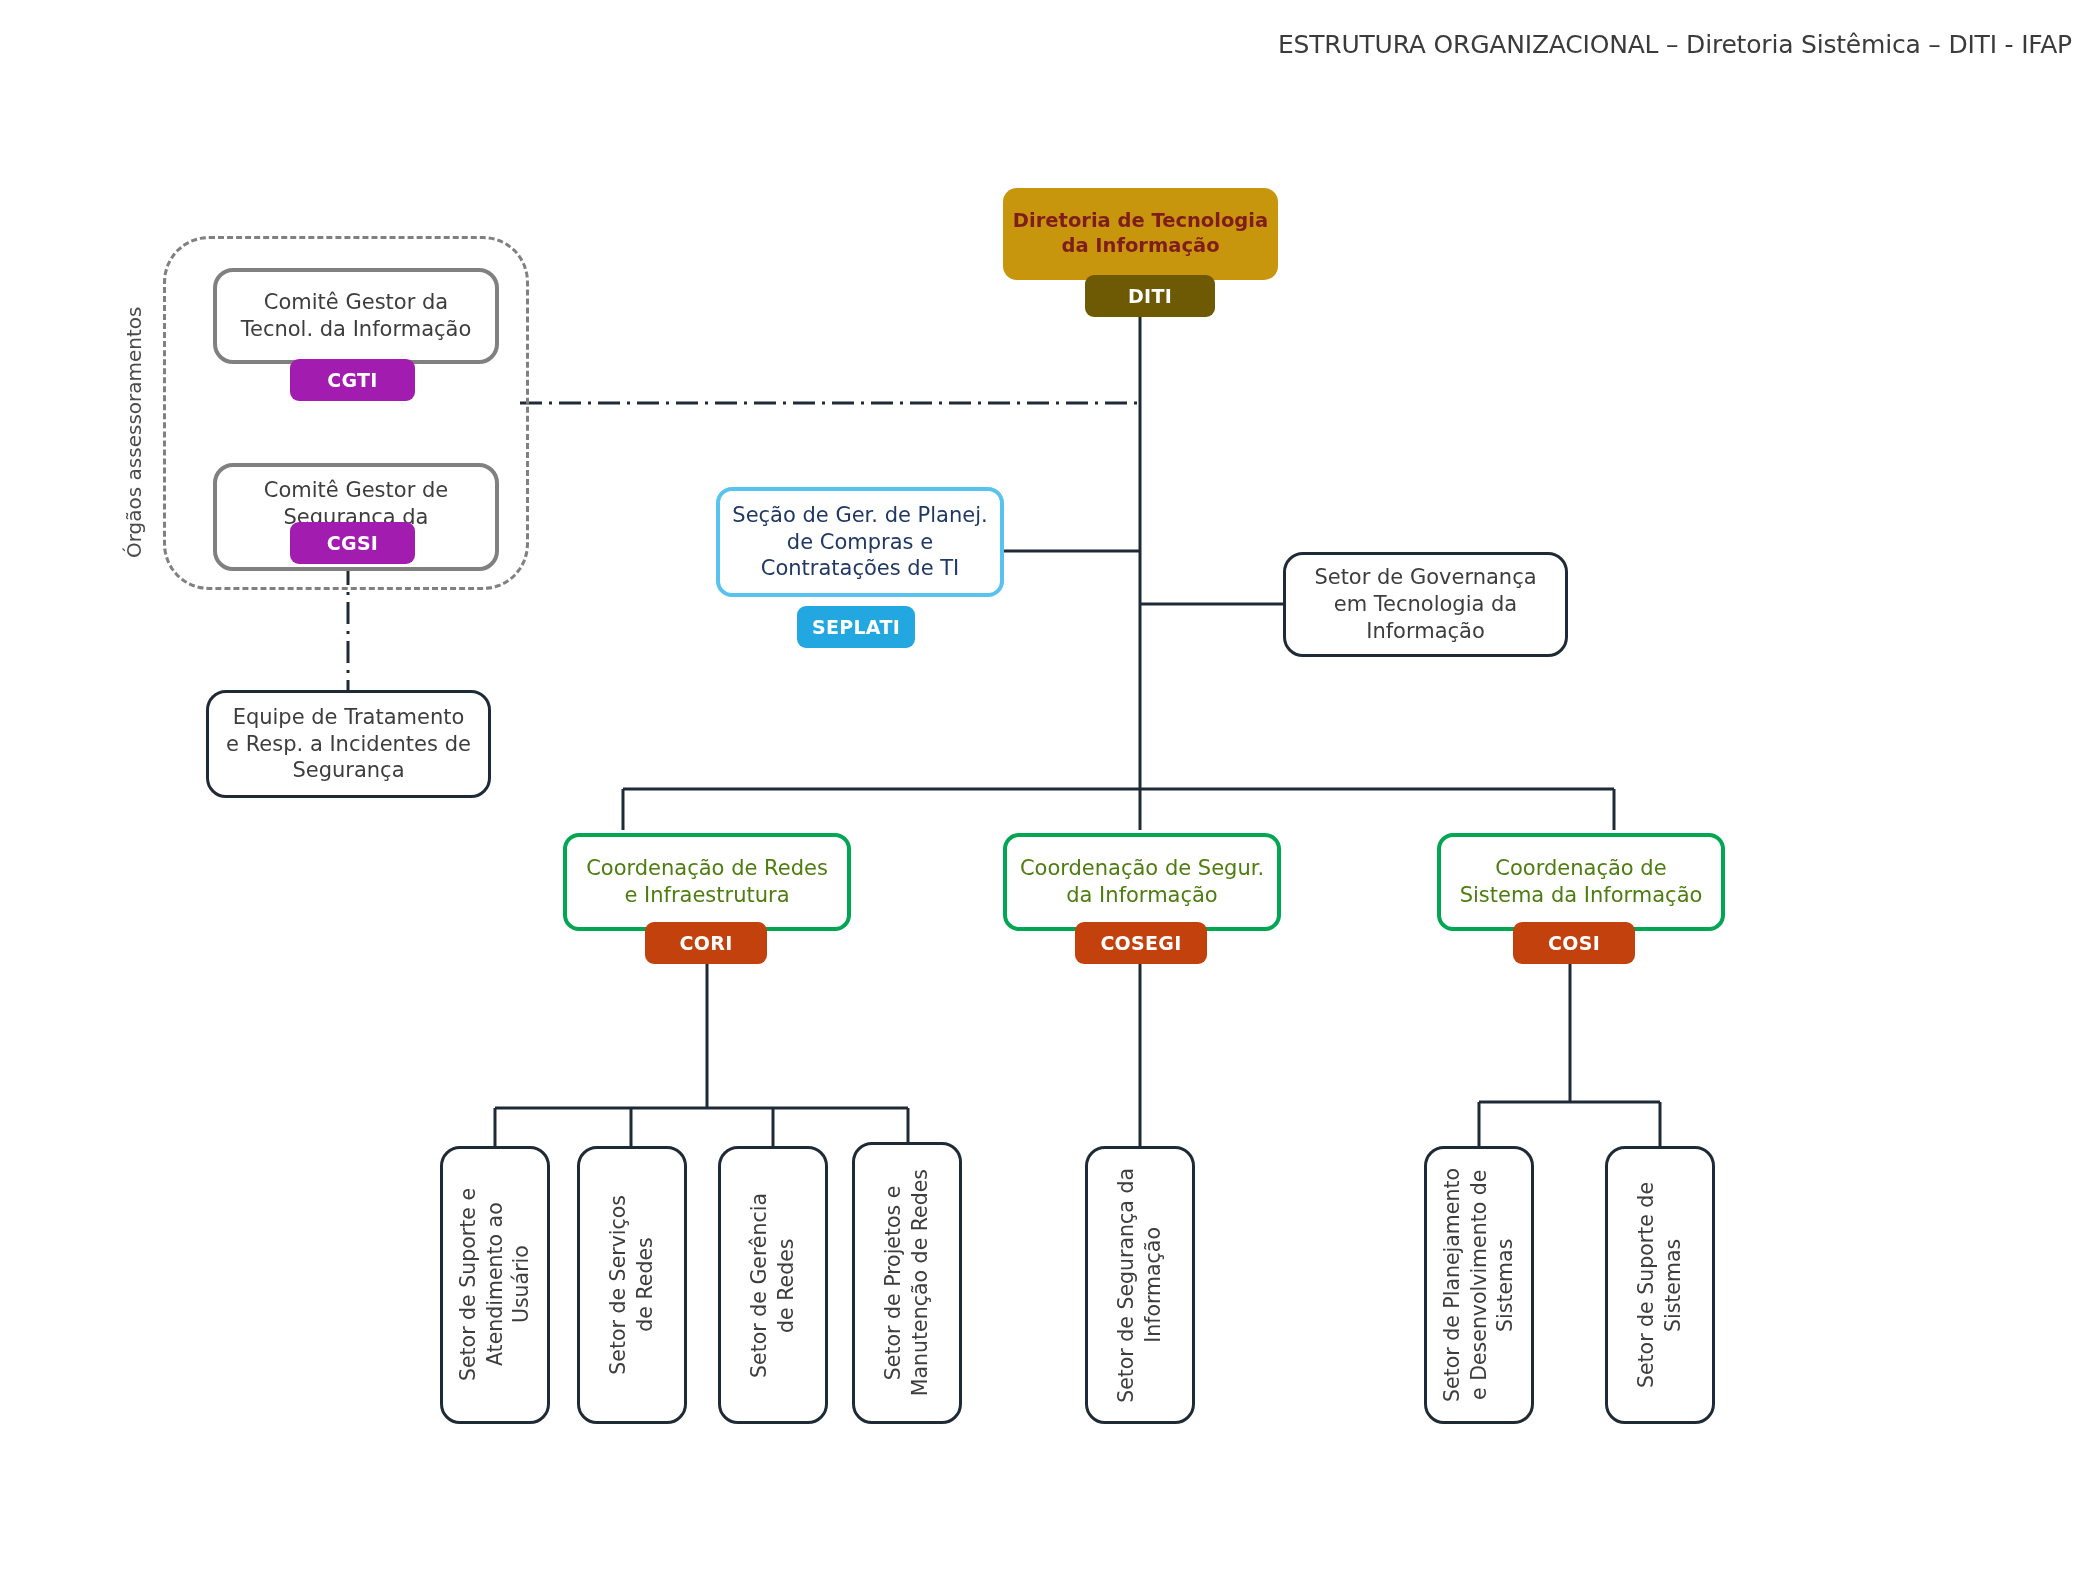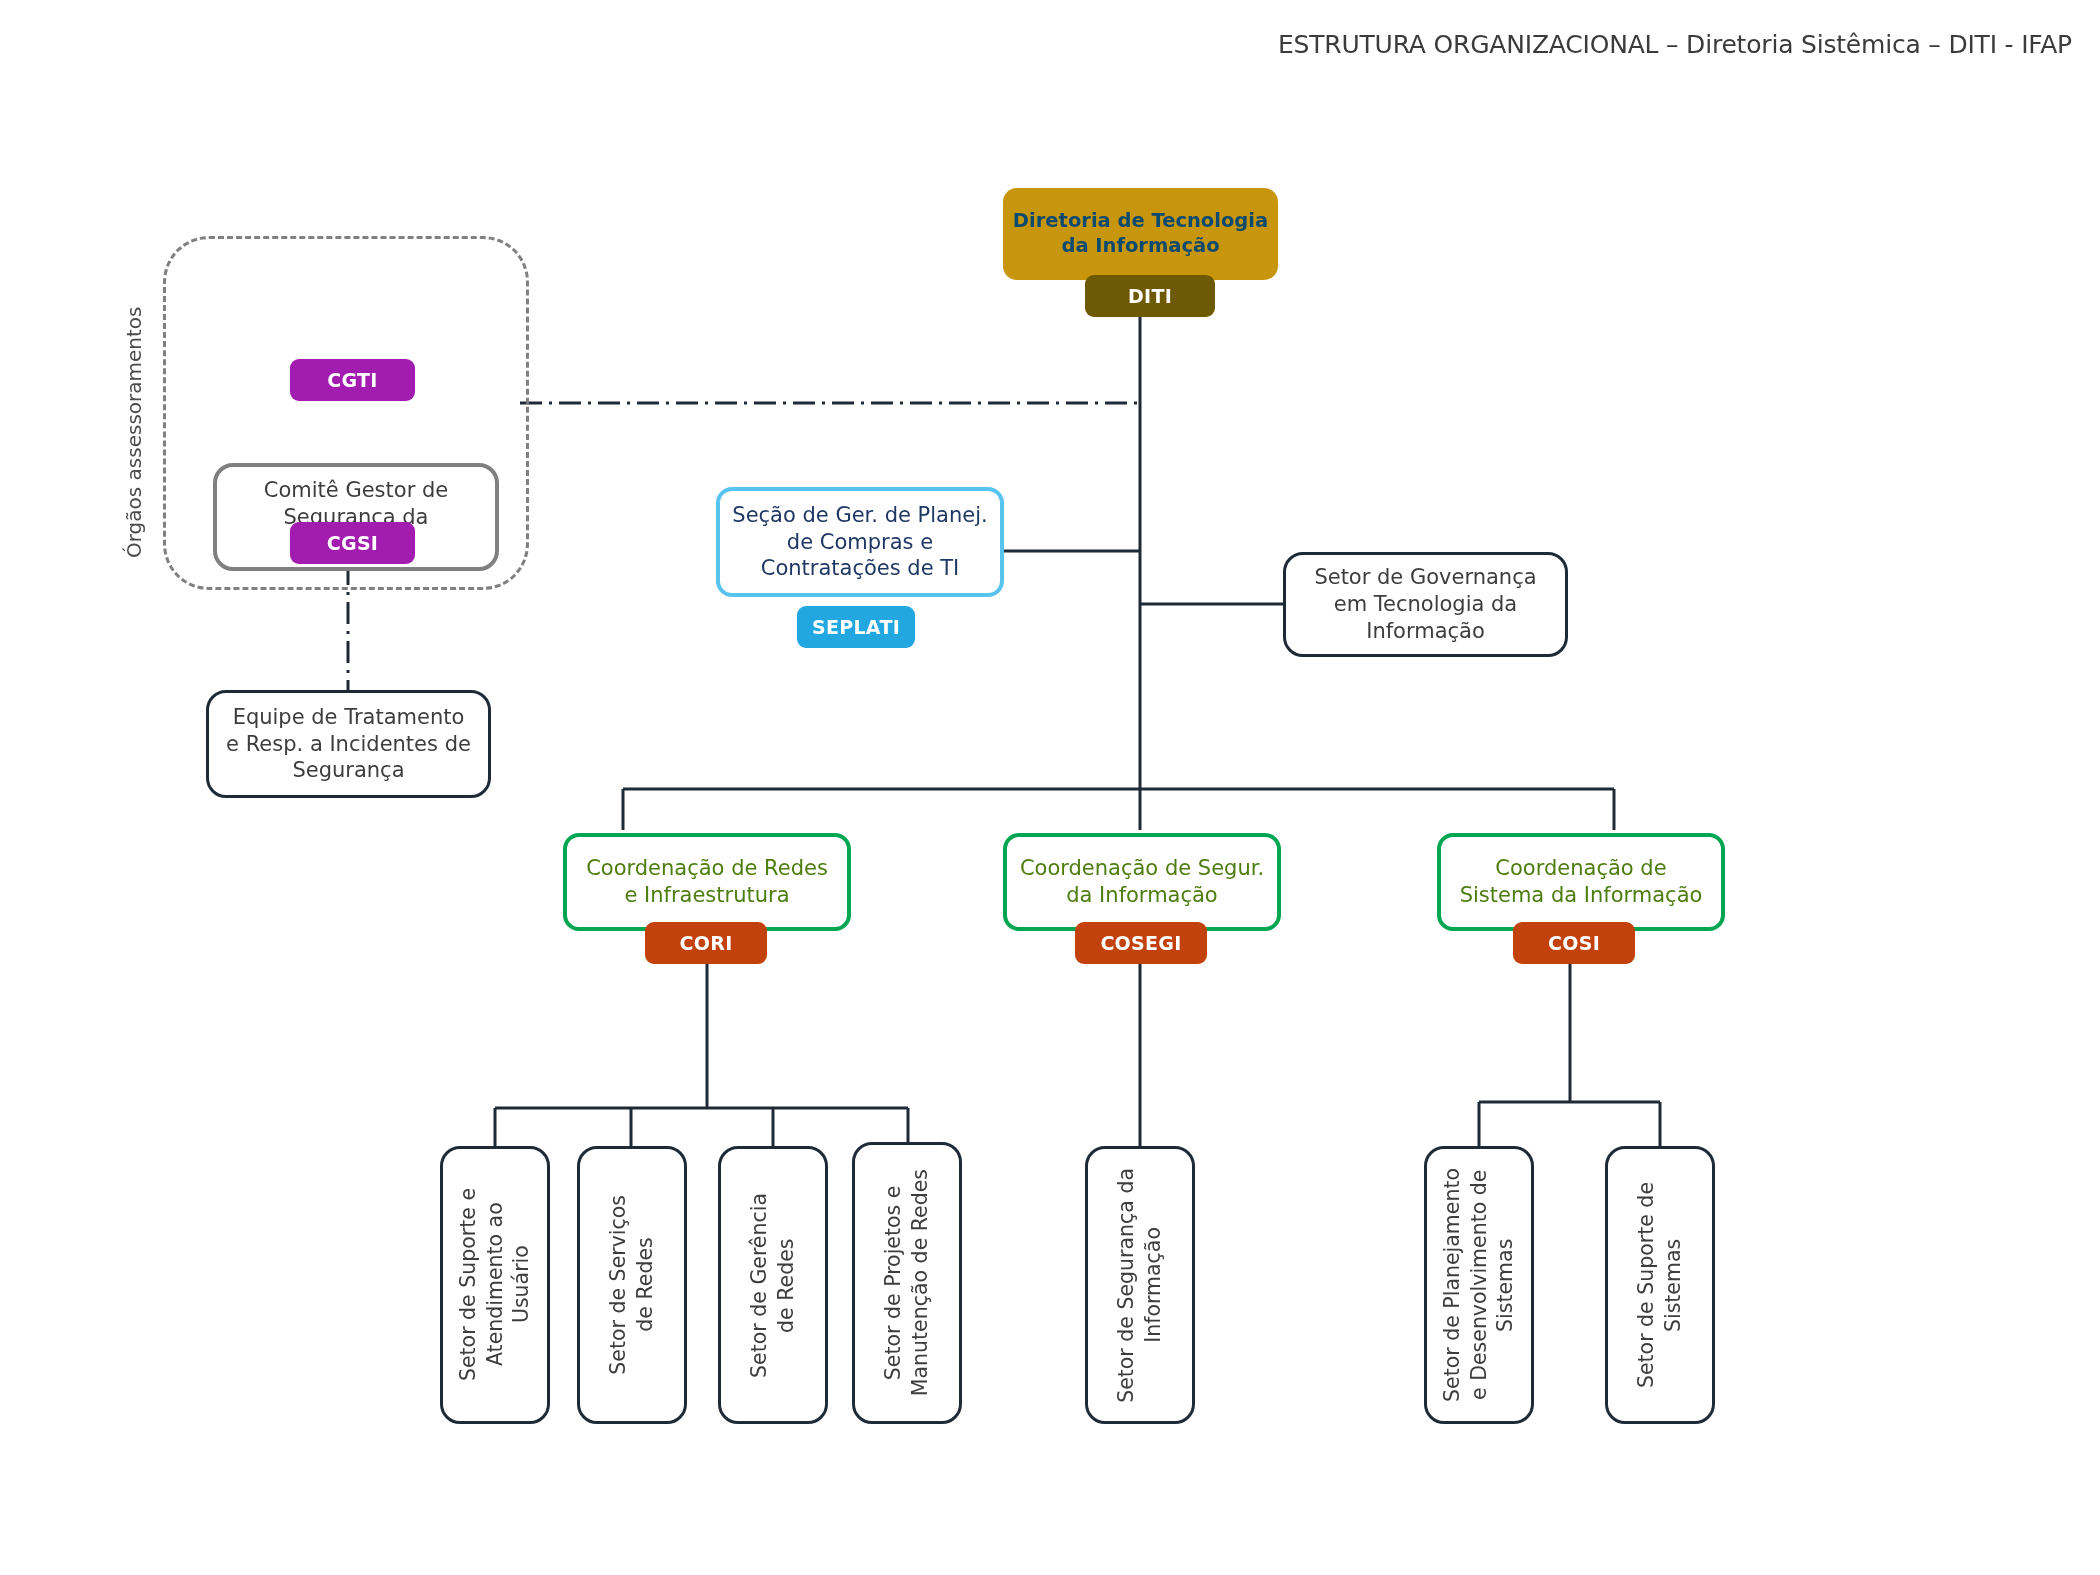--- a/index.html
+++ b/index.html
@@ -11,21 +11,21 @@
 
   .title{position:absolute;right:28px;top:30px;font-size:25px;font-weight:normal;
          color:#3b3b3b;letter-spacing:-0.2px;white-space:nowrap;
          font-family:"DejaVu Sans","Liberation Sans",sans-serif;}
 
   .node{position:absolute;box-sizing:border-box;background:#ffffff;
         display:flex;align-items:center;justify-content:center;text-align:center;}
   .node .lbl{display:block;line-height:1.28;}
 
   
-  .root{border-radius:14px;background:#C8960C;border:none;color:#0c4a6e;
+  .root{border-radius:14px;background:#C8960C;border:none;color:#7f1d1d;
         font-weight:bold;font-size:19.5px;}
   .tag{position:absolute;border-radius:9px;display:flex;align-items:center;
        justify-content:center;color:#ffffff;font-weight:bold;font-size:19px;
        letter-spacing:0.3px;}
   .tag-root{background:#6E5905;}
 
   
   .grey{border:4px solid #808080;border-radius:20px;color:#3d3d3d;font-size:21px;}
   .tag-grey{background:#a21caf;font-size:19px;}
 
@@ -89,20 +89,24 @@
 
     <g stroke="#1F2A37" stroke-width="3" fill="none" stroke-dasharray="22 7 3 7">
       <line x1="520" y1="403" x2="1140" y2="403"></line>
       <line x1="348" y1="563" x2="348" y2="690"></line>
     </g>
   </svg>
 
   <div class="dashgroup" style="left:163px;top:236px;width:360px;height:348px;"></div>
   <div class="rotlabel" style="left:122px;top:258px;height:300px;">Órgãos assessoramentos</div>
 
+  <div class="node grey" style="left:213px;top:268px;width:286px;height:96px;">
+    <span class="lbl" style="white-space:pre-line;">Comitê Gestor da
+Tecnol. da Informação</span>
+  </div>
   <div class="tag tag-grey" style="left:290px;top:359px;width:125px;height:42px;">CGTI</div>
 
   <div class="node grey" style="left:213px;top:424px;width:286px;height:108px;margin-top:39px;">
     <span class="lbl" style="white-space:pre-line;">Comitê Gestor de
 Segurança da
 Informação</span>
   </div>
   <div class="tag tag-grey" style="left:290px;top:522px;width:125px;height:42px;">CGSI</div>
 
   <div class="node dark" style="left:206px;top:690px;width:285px;height:108px;">

